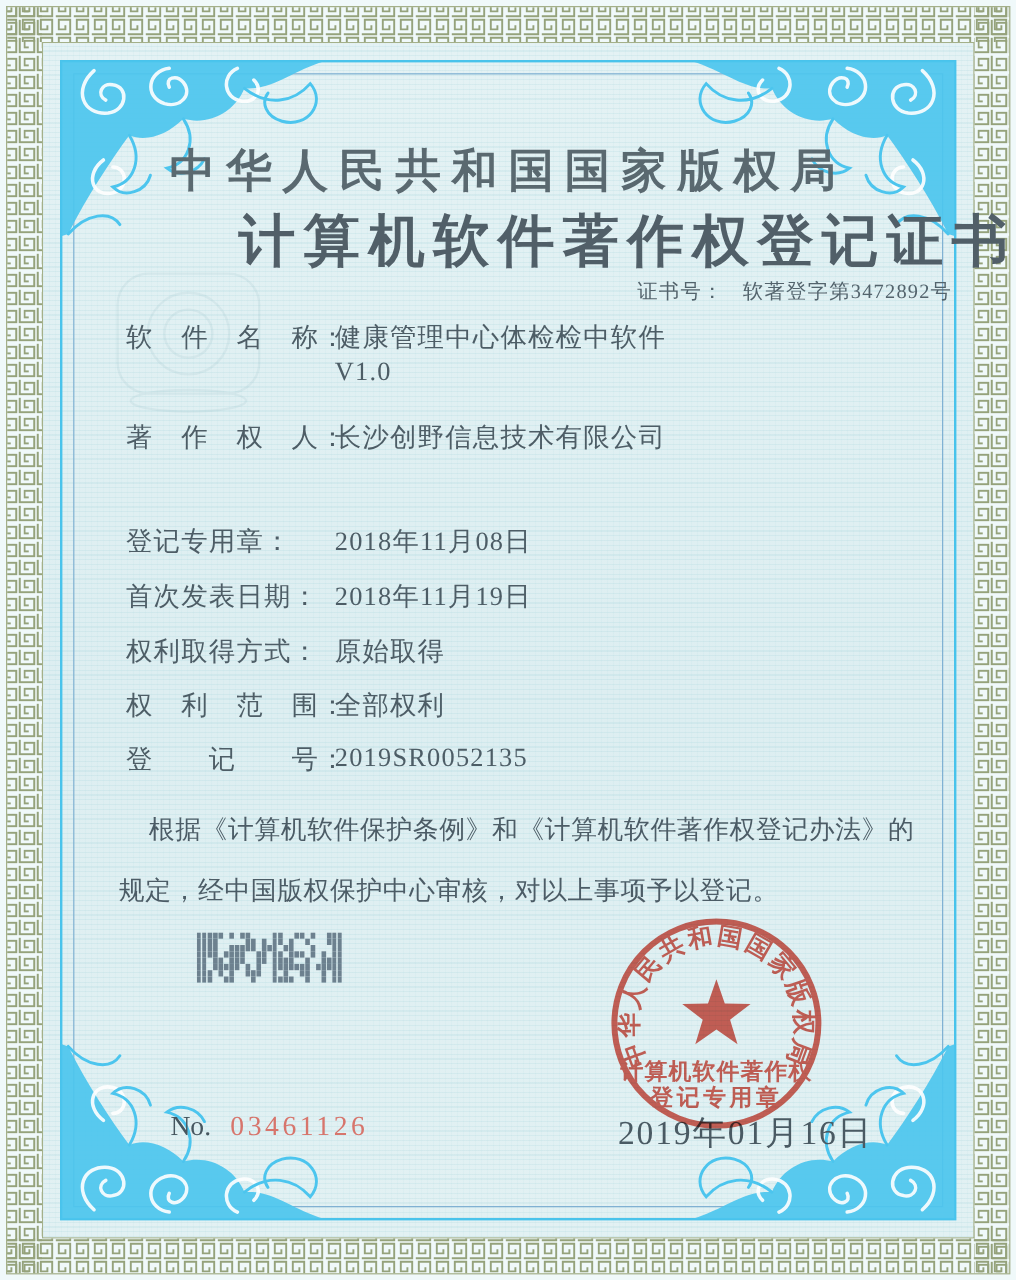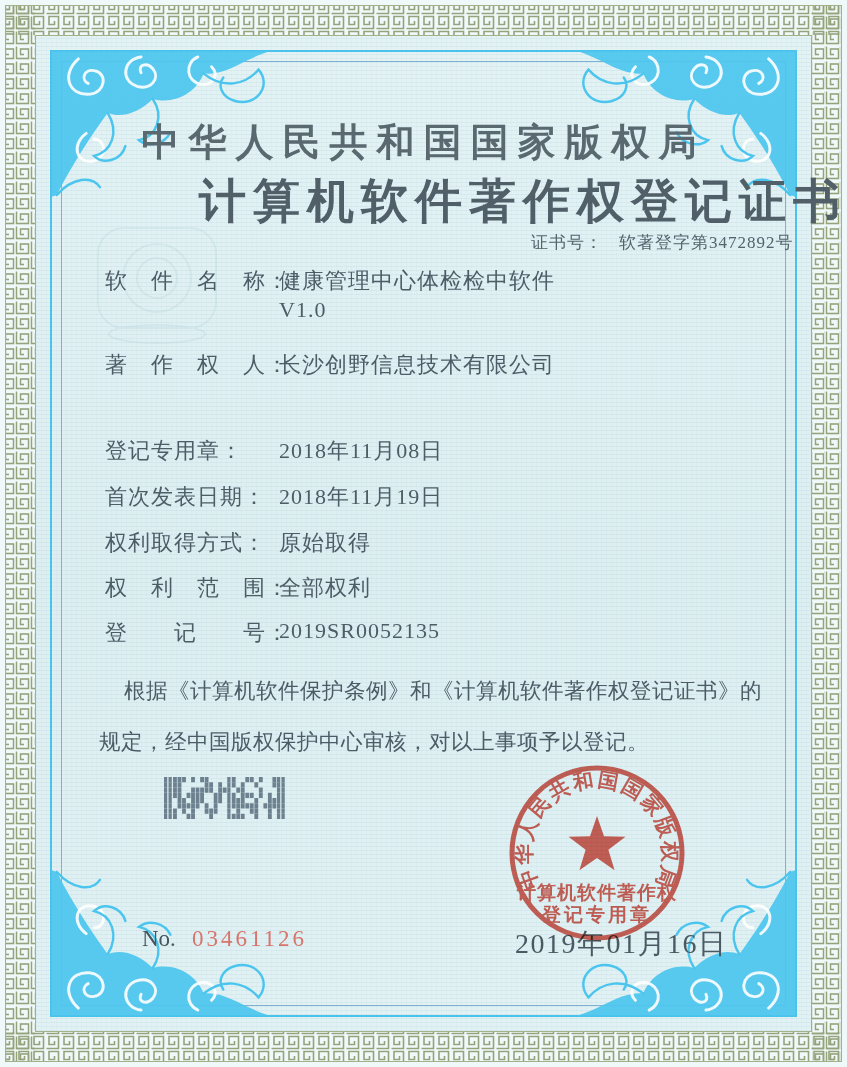--- a/index.html
+++ b/index.html
@@ -239,21 +239,21 @@
   <div class="frow r6">
     <span class="lbl">权　利　范　围：</span>
     <span class="val">全部权利</span>
   </div>
 
   <div class="frow r7">
     <span class="lbl">登　　记　　号：</span>
     <span class="val">2019SR0052135</span>
   </div>
 
-  <div class="statement st1">根据《计算机软件保护条例》和《计算机软件著作权登记证书》的</div>
+  <div class="statement st1">根据《计算机软件保护条例》和《计算机软件著作权登记办法》的</div>
   <div class="statement st2">规定，经中国版权保护中心审核，对以上事项予以登记。</div>
 
   <svg class="barcode" viewBox="0 0 122 42" preserveAspectRatio="none">
       <rect x="0.00" y="0.00" width="3.25" height="5.25" fill="#5e7282"></rect>
       <rect x="0.00" y="5.25" width="3.25" height="5.25" fill="#5e7282"></rect>
       <rect x="0.00" y="10.50" width="3.25" height="5.25" fill="#5e7282"></rect>
       <rect x="0.00" y="15.75" width="3.25" height="5.25" fill="#5e7282"></rect>
       <rect x="0.00" y="21.00" width="3.25" height="5.25" fill="#5e7282"></rect>
       <rect x="0.00" y="26.25" width="3.25" height="5.25" fill="#5e7282"></rect>
       <rect x="0.00" y="31.50" width="3.25" height="5.25" fill="#5e7282"></rect>

